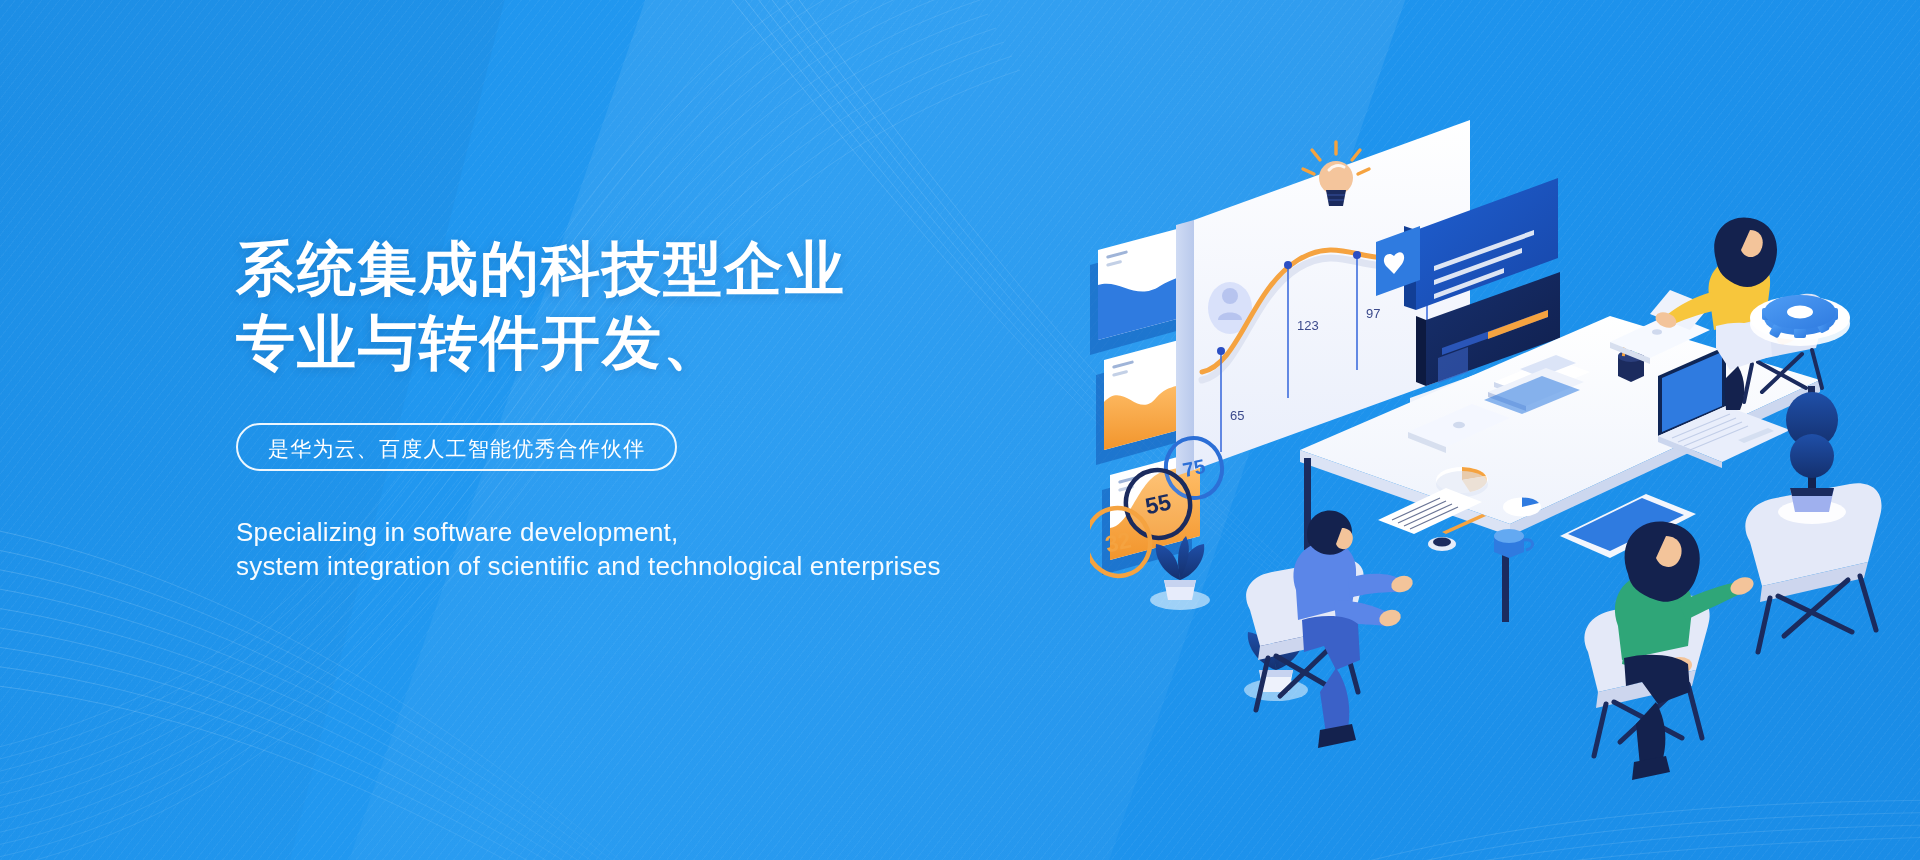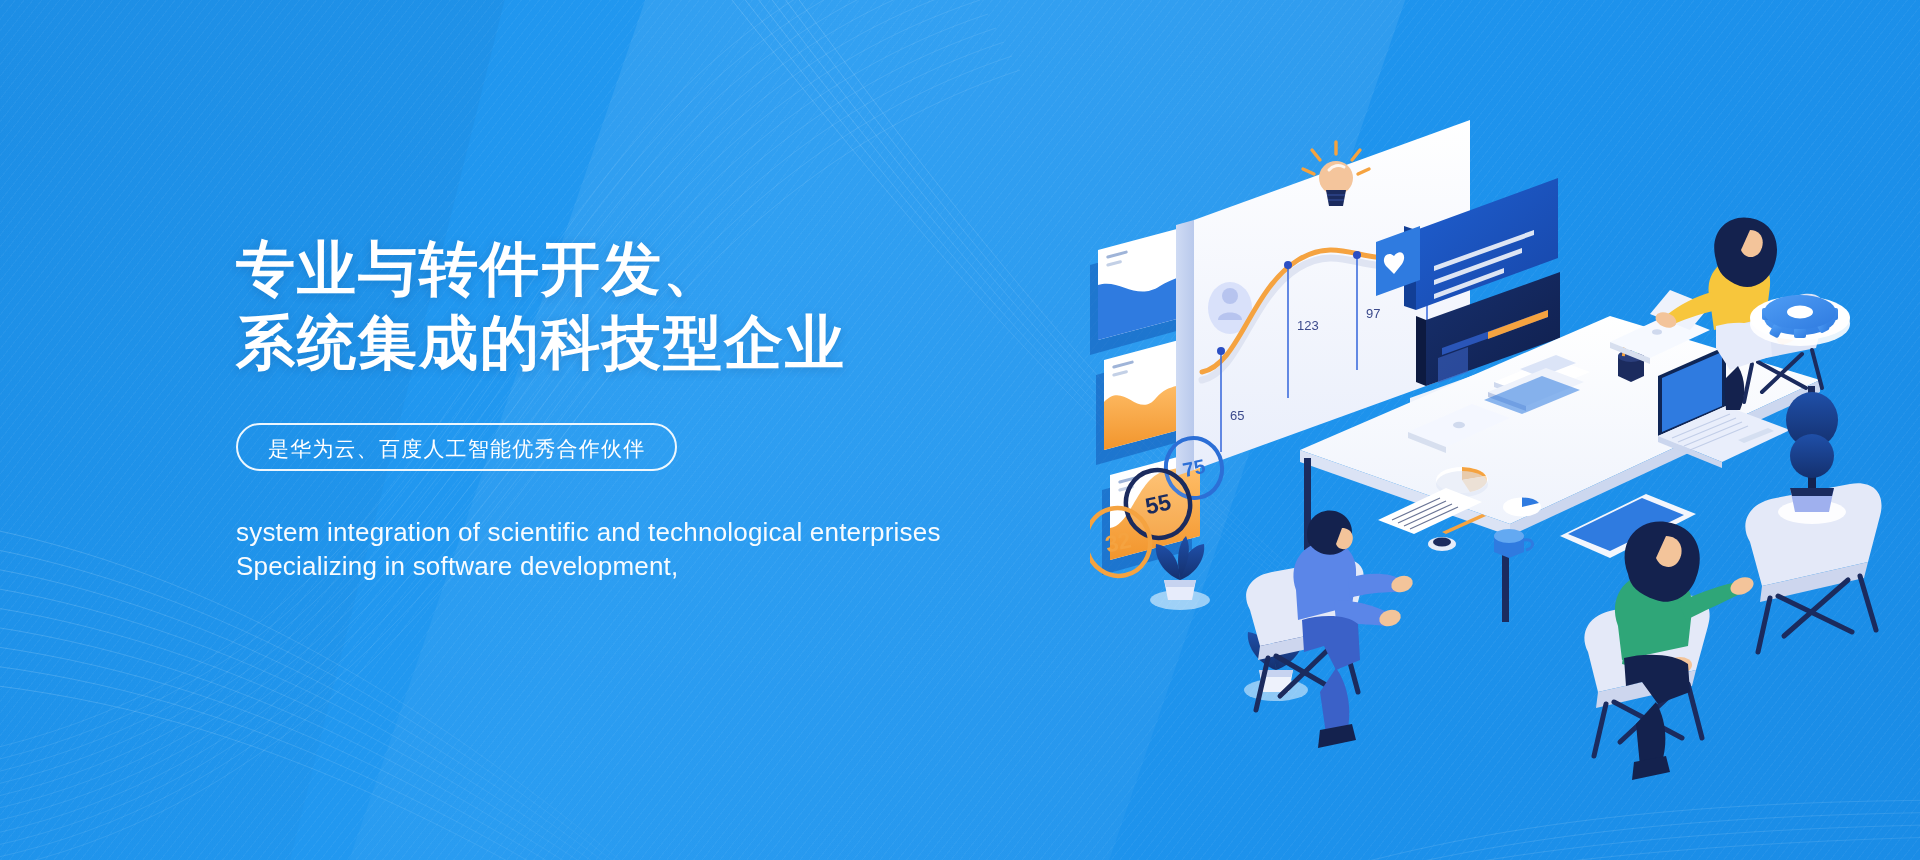--- a/index.html
+++ b/index.html
@@ -148,29 +148,29 @@
         <path d="M1260,916 C1480,862 1700,842 1980,836"></path>
       </g>
     </svg>
 
     <div class="bg-hatch"></div>
   </div>
 
   <div id="copy">
 
     <h1 class="headline">
+      <span class="headline-line">系统集成的科技型企业</span>
       <span class="headline-line">专业与转件开发、</span>
-      <span class="headline-line">系统集成的科技型企业</span>
     </h1>
 
     <div class="badge">是华为云、百度人工智能优秀合作伙伴</div>
 
     <div class="subtitle">
+      <span class="subtitle-line">Specializing in software development,</span>
       <span class="subtitle-line">system integration of scientific and technological enterprises</span>
-      <span class="subtitle-line">Specializing in software development,</span>
     </div>
   </div>
 
   <div id="illustration">
     <svg width="830" height="700" viewBox="0 0 830 700">
       <defs>
         <linearGradient id="panelG" x1="0" y1="0" x2="0" y2="1">
           <stop offset="0%" stop-color="#ffffff"></stop>
           <stop offset="100%" stop-color="#e9eefb"></stop>
         </linearGradient>

